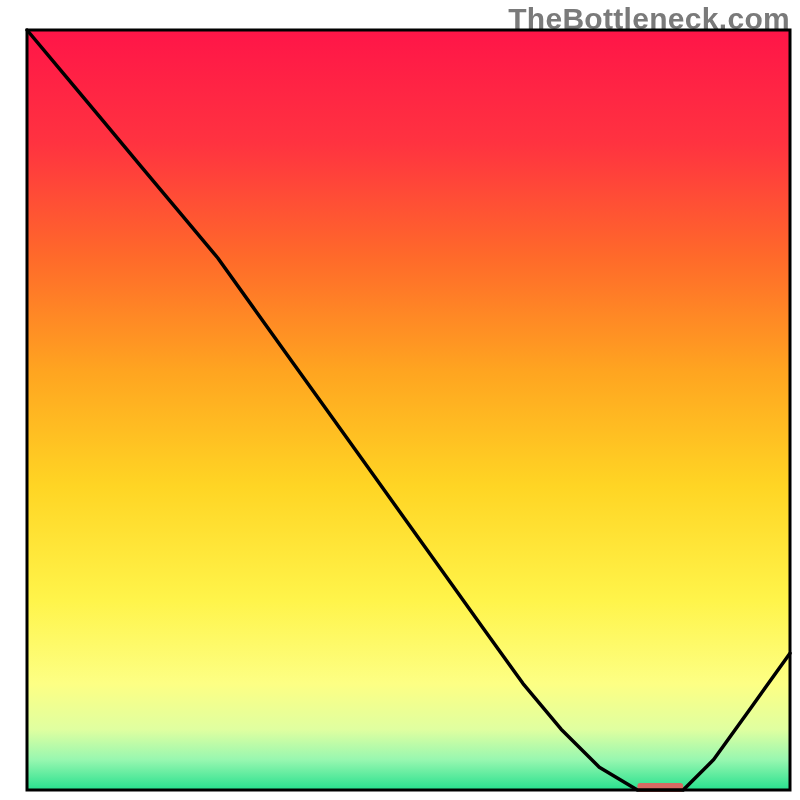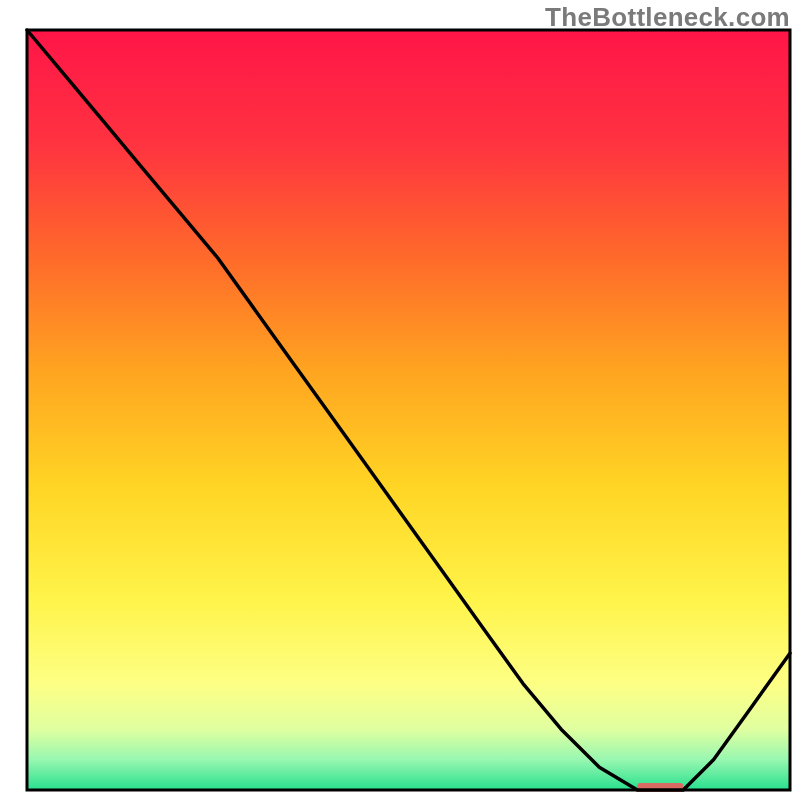--- a/index.html
+++ b/index.html
@@ -13,21 +13,21 @@
   .frame {
     position: relative;
     width: 800px;
     height: 800px;
   }
   .watermark {
     position: absolute;
     top: 2px;
     right: 10px;
     font-family: Arial, Helvetica, sans-serif;
-    font-size: 26px;
+    font-size: 30px;
     font-weight: 600;
     color: #7a7a7a;
     letter-spacing: 0.3px;
   }
   svg {
     position: absolute;
     left: 0;
     top: 0;
   }
 </style>

